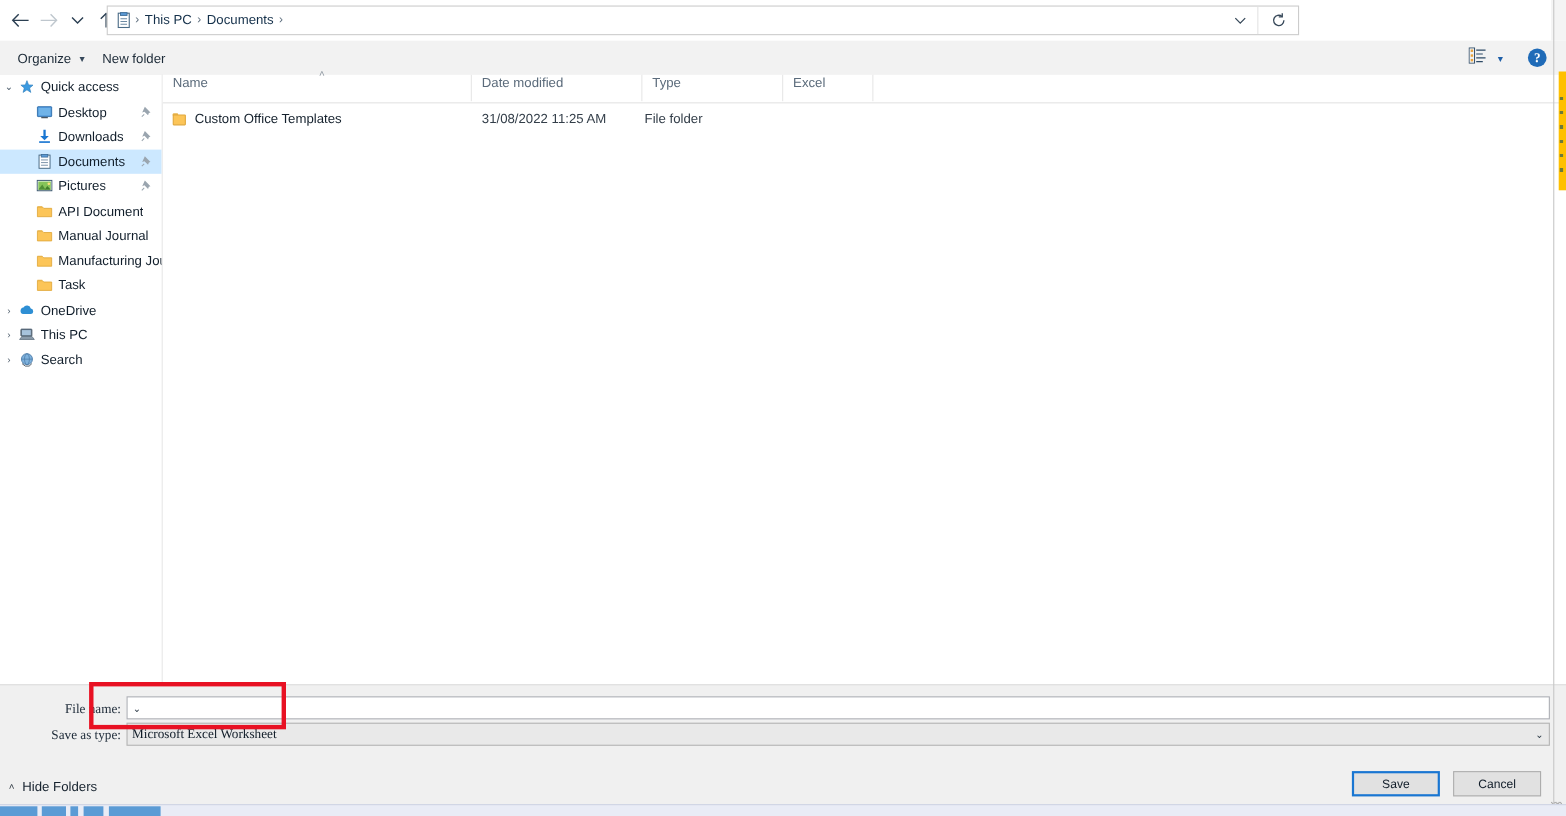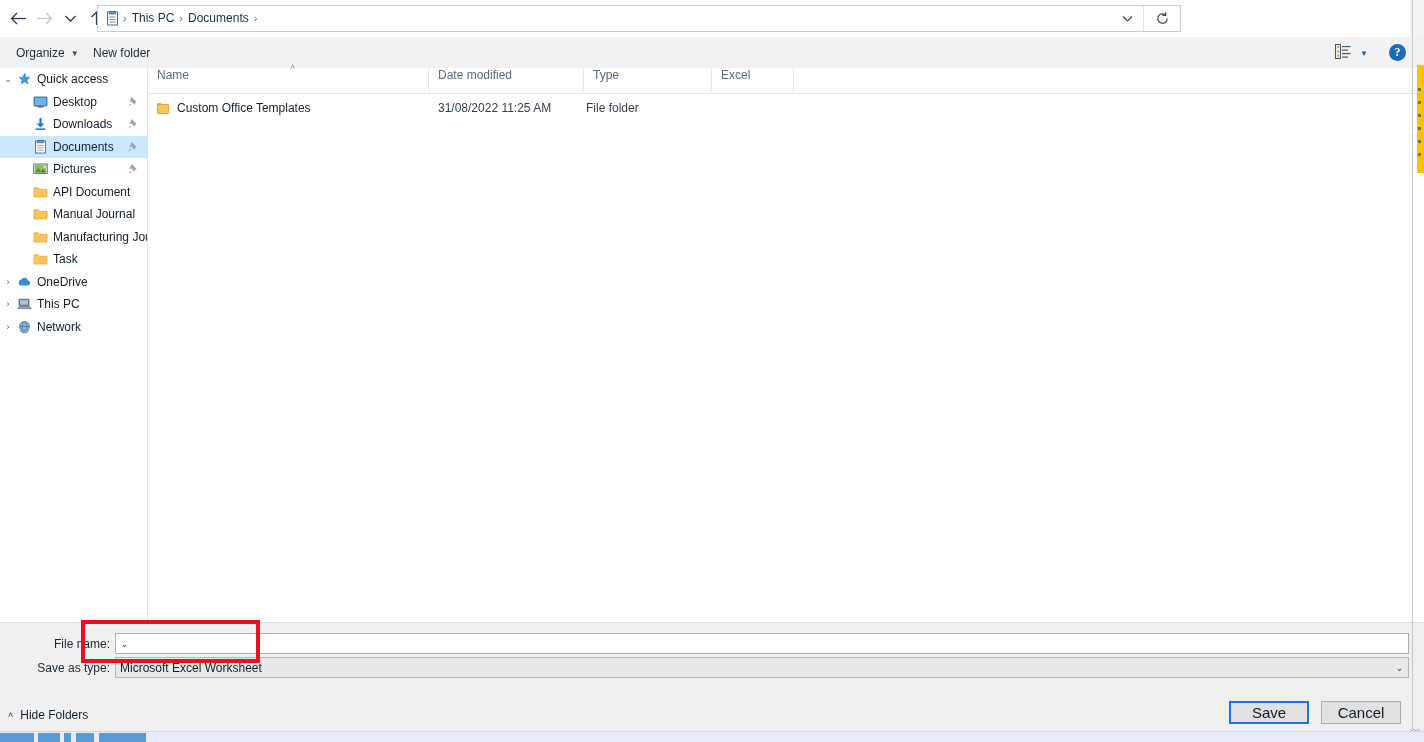--- a/index.html
+++ b/index.html
@@ -197,20 +197,21 @@
     background: #fcc558; border: 1px solid #e0a83c; box-sizing: border-box;
     border-radius: 0 1px 1px 1px;
   }
 
   
   .bottom {
     position: absolute; left: 0; top: 622px;
     width: 1424px; height: 120px;
     background: #f0f0f0;
     border-top: 1px solid #dcdcdc;
+    font-family: Liberation Serif, serif;
   }
   .field-label {
     position: absolute;
     font-size: 12px; color: #1b2836;
     text-align: right;
   }
   .combo {
     position: absolute;
     height: 21px;
     border: 1px solid #abadb3;
@@ -232,21 +233,21 @@
   .hidefolders {
     position: absolute; left: 8px; top: 708px;
     display: flex; align-items: center; gap: 7px;
     font-size: 12px; color: #16222e;
   }
   .hf-caret { font-size: 9px; color: #27313b; }
 
   .dlg-btn {
     position: absolute;
     height: 23px; width: 80px;
-    font-size: 15px; color: #101c28;
+    font-size: 11px; color: #101c28;
     display: flex; align-items: center; justify-content: center;
     background: #e1e1e1;
     border: 1px solid #adadad;
     box-sizing: border-box;
   }
   .dlg-btn.primary {
     background: #e1e1e1;
     border: 2px solid #1976d2;
   }
 
@@ -525,21 +526,21 @@
         <div class="tree-row">
           <span class="tw">›</span>
           <span class="ticon">
             <svg width="15" height="14" viewBox="0 0 15 14">
               <circle cx="7.5" cy="6.5" r="5" fill="#7fb2dd" stroke="#4b7ba8" stroke-width="0.8"></circle>
               <ellipse cx="7.5" cy="6.5" rx="2.2" ry="5" fill="none" stroke="#4b7ba8" stroke-width="0.7"></ellipse>
               <line x1="2.5" y1="6.5" x2="12.5" y2="6.5" stroke="#4b7ba8" stroke-width="0.7"></line>
               <path d="M3 10.5 L6 12.8 H9.5 L12 10.5" fill="none" stroke="#55606b" stroke-width="0.9"></path>
             </svg>
           </span>
-          <span class="tlabel">Network</span>
+          <span class="tlabel">Search</span>
         </div>
       </div>
   </div>
 
   <div class="filelist">
     <div class="col-headers" id="col-headers">
       <span class="sort-caret">˄</span>
     <div class="col-h" style="left: 0px; width: 281px;">
           <span>Name</span>
         </div>

